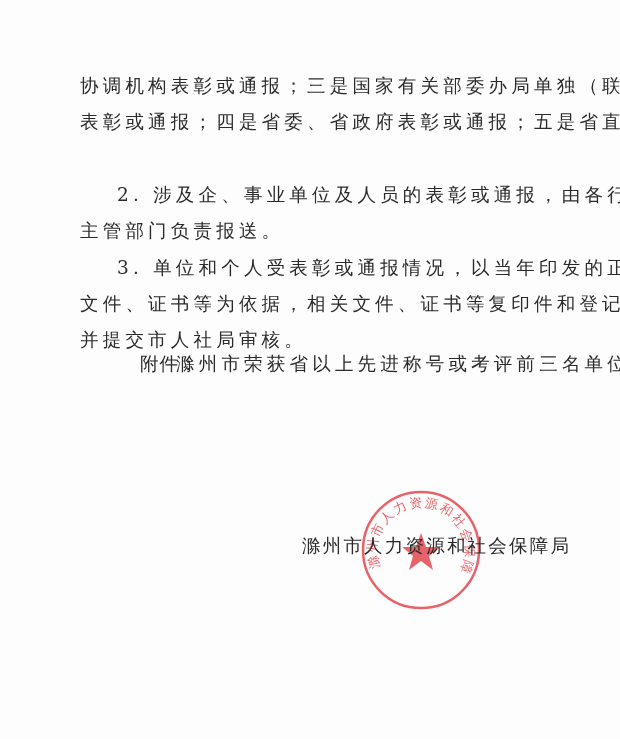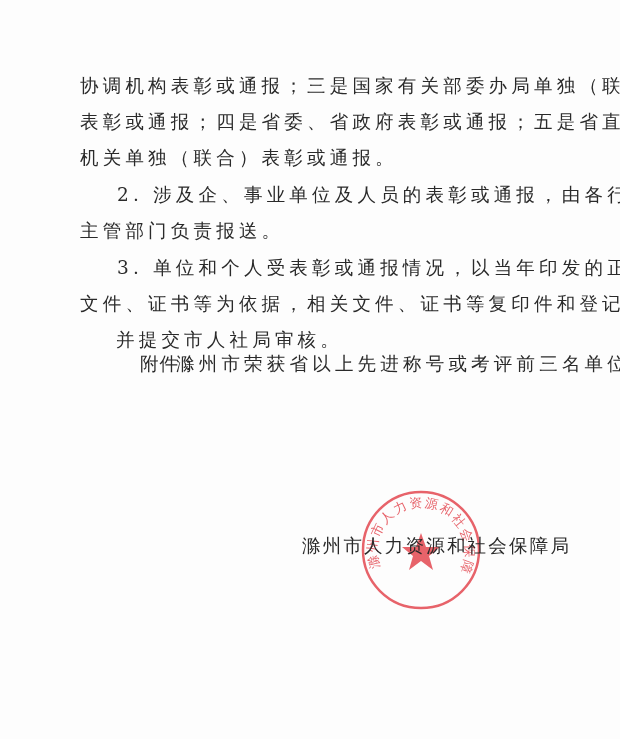--- a/index.html
+++ b/index.html
@@ -12,28 +12,27 @@
     .stamp { position: absolute; left: 360px; top: 489px; width: 122px; height: 122px; opacity: 0.75; }
     .sig { position: absolute; font-size: 18.5px; white-space: nowrap; line-height: 24px; }
   </style>
 </head>
 <body>
 
 <div class="page">
 
   <div class="line" style="left:80px; top:74px;">协调机构表彰或通报；三是国家有关部委办局单独（联合）</div>
   <div class="line" style="left:80px; top:110px;">表彰或通报；四是省委、省政府表彰或通报；五是省直有关</div>
-  <div class="line" style="left:80px; top:146px;">机关单独（联合）表彰或通报。</div>
 
   <div class="line" style="left:117px; top:183px;">2. 涉及企、事业单位及人员的表彰或通报，由各行业</div>
   <div class="line" style="left:80px; top:219px;text-align:center;">主管部门负责报送。</div>
 
   <div class="line" style="left:117px; top:256px;">3. 单位和个人受表彰或通报情况，以当年印发的正式</div>
   <div class="line" style="left:80px; top:292px;">文件、证书等为依据，相关文件、证书等复印件和登记表一</div>
-  <div class="line" style="left:80px; top:328px;margin-left:36px;">并提交市人社局审核。</div>
+  <div class="line" style="left:80px; top:328px;">并提交市人社局审核。</div>
 
   <div class="line" style="left:140px; top:352px; letter-spacing:1px;">附件：</div>
   <div class="line" style="left:176px; top:352px;">滁州市荣获省以上先进称号或考评前三名单位</div>
 
   <div class="stamp">
     <svg width="122" height="122" viewBox="0 0 122 122">
       <defs>
         <path id="arc" d="M 20 78 A 44 44 0 1 1 102 78" fill="none"></path>
       </defs>
       <circle cx="61" cy="61" r="58" fill="none" stroke="#e0303a" stroke-width="2.5"></circle>

